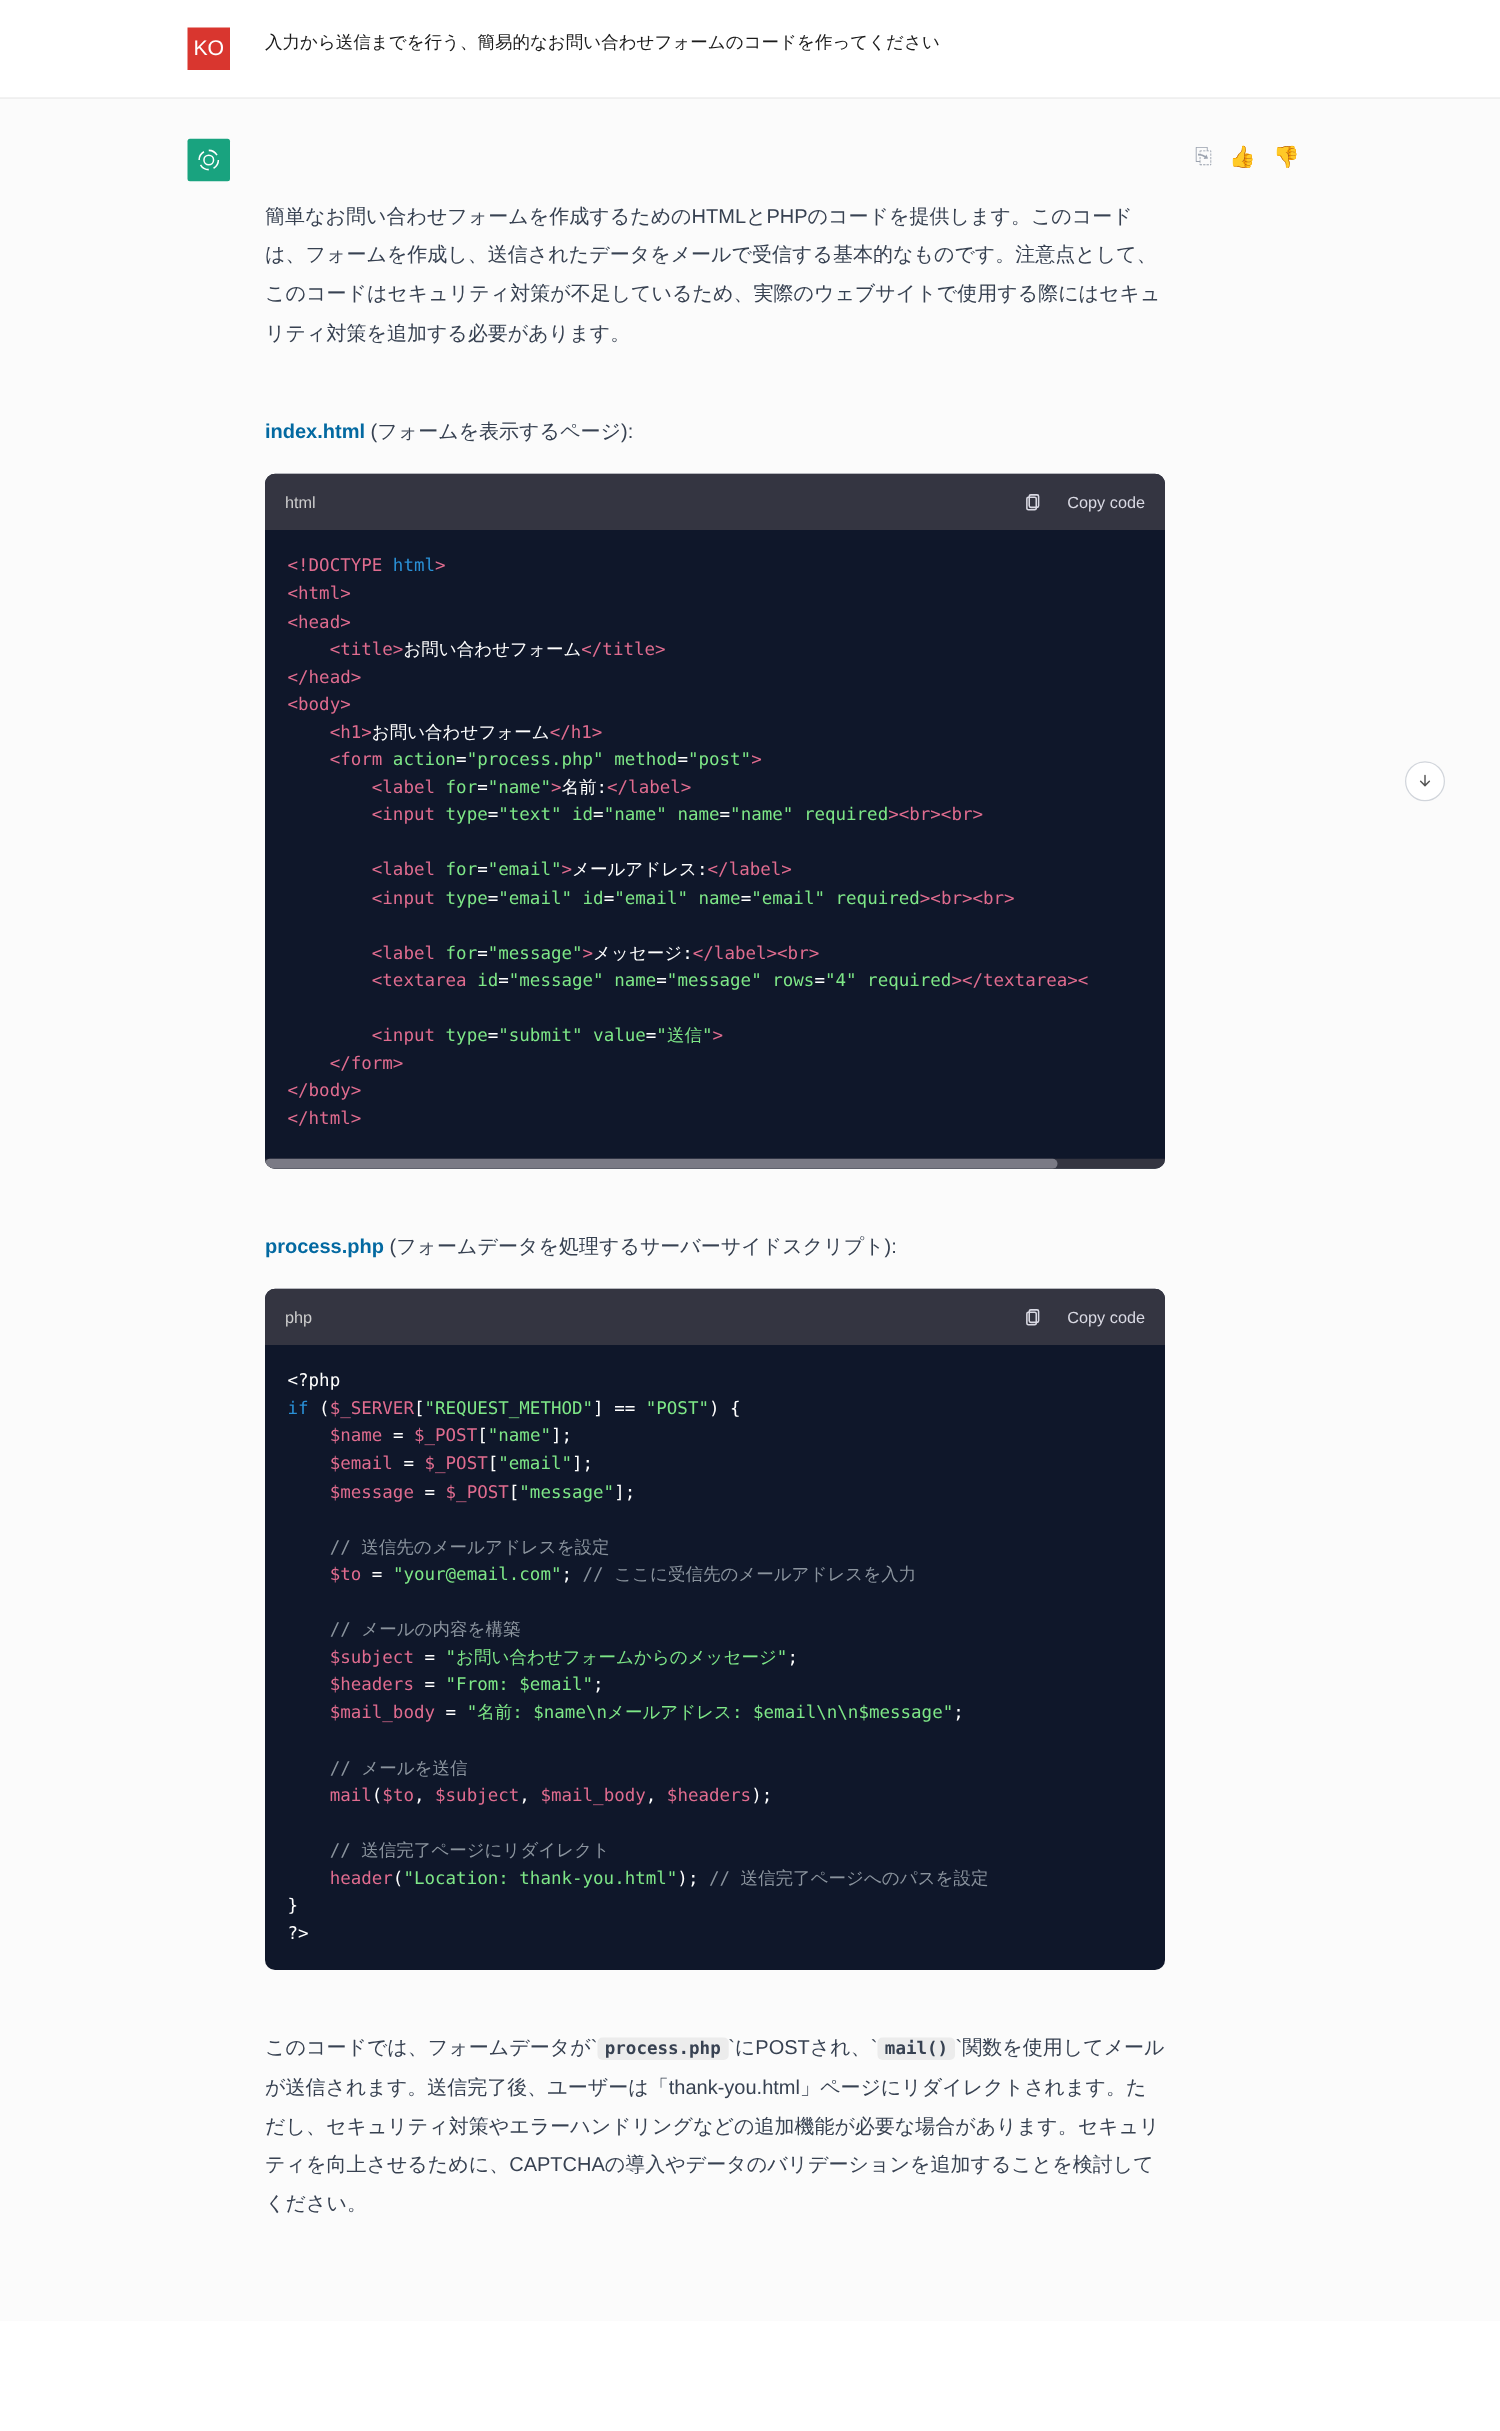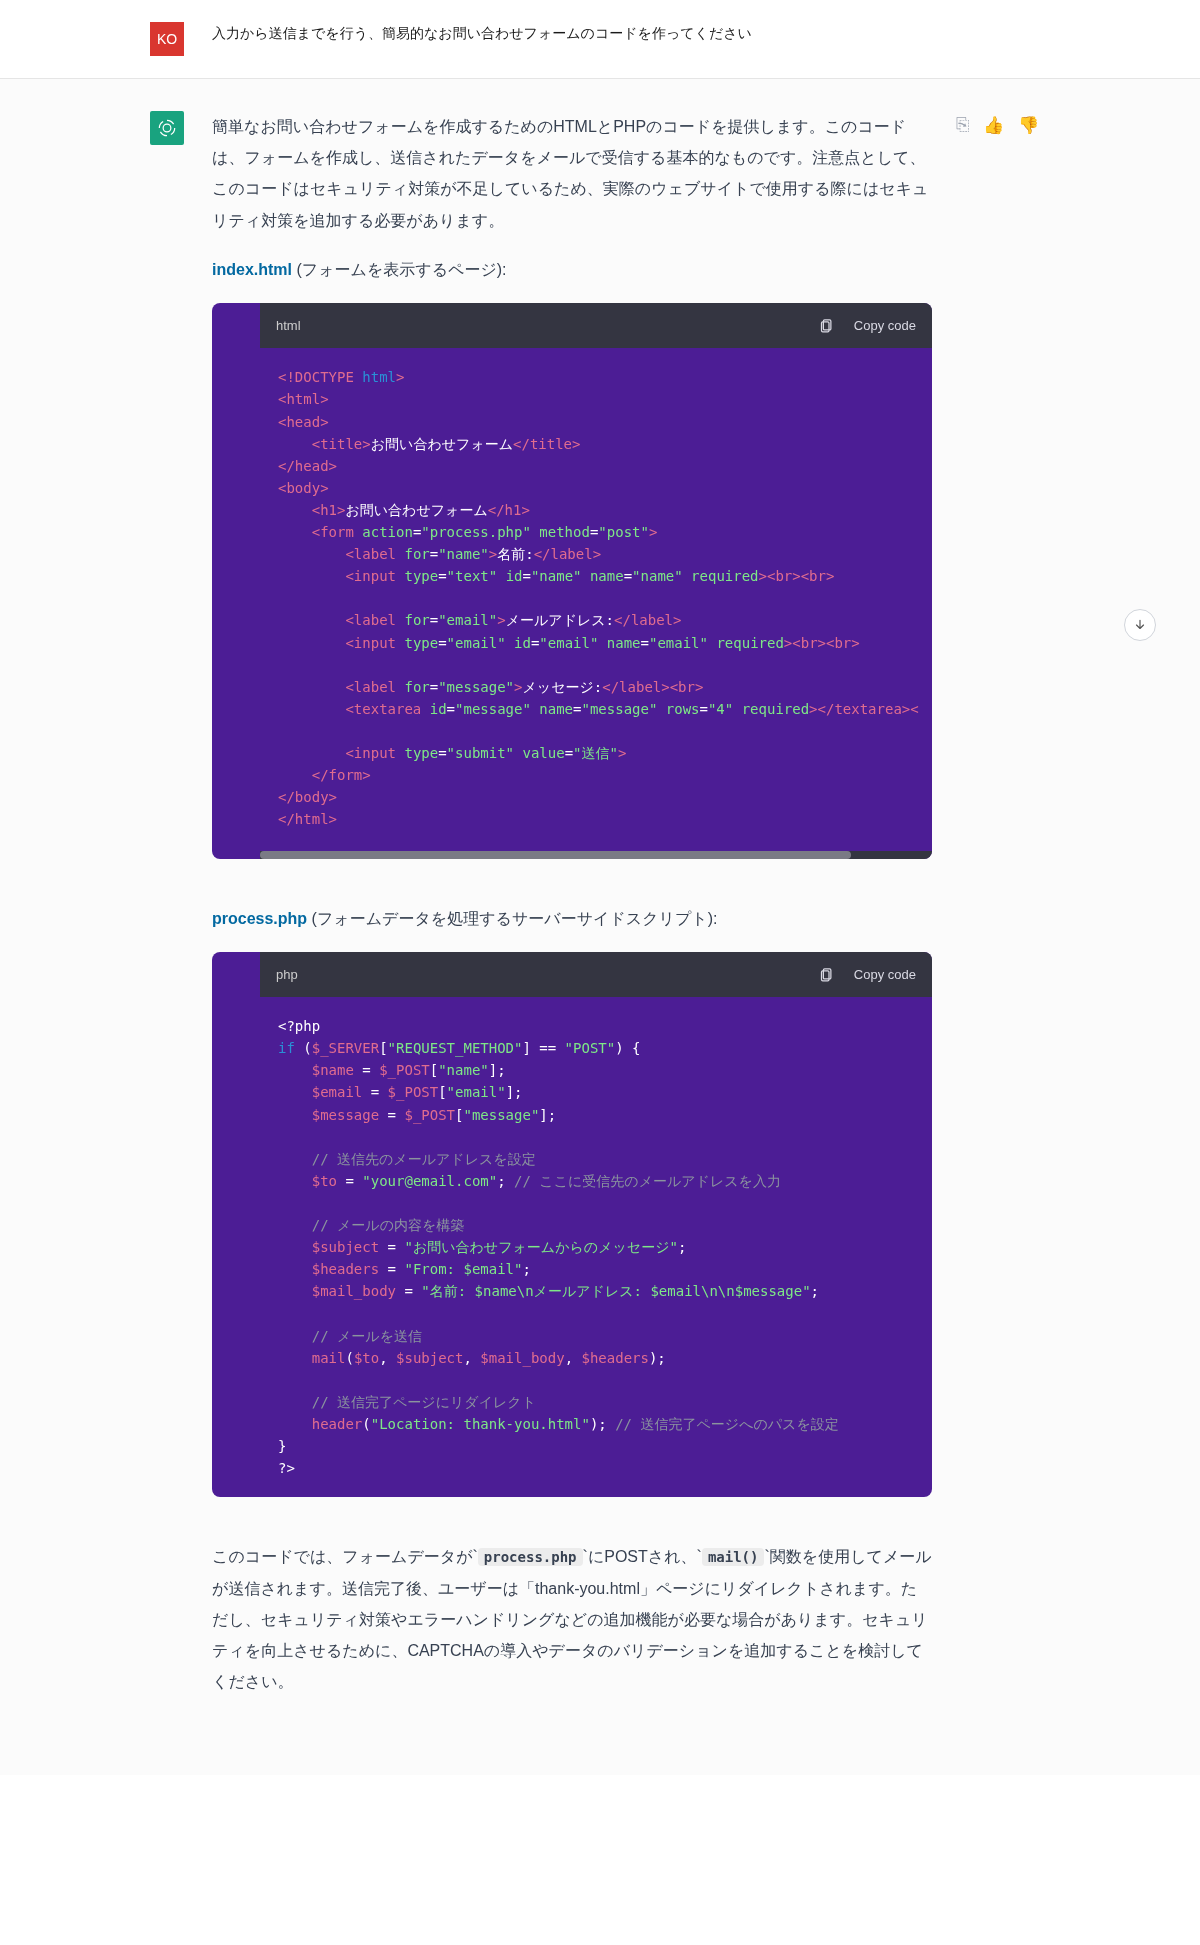--- a/index.html
+++ b/index.html
@@ -1,29 +1,29 @@
 <!DOCTYPE html>
 <html><head>
 <meta charset="utf-8">
 <style>
 * { margin:0; padding:0; box-sizing:border-box; }
 body { font-family: -apple-system, BlinkMacSystemFont, "Segoe UI", Helvetica, Arial, sans-serif; background:#ffffff; color:#1a1a1a; width:1200px; margin:0 auto; }
 .top { padding:22px 0; border-bottom:1px solid #e5e5e5; display:flex; align-items:flex-start; }
-.user-avatar { width:34px; height:34px; background:#d9362f; color:#fff; font-size:14px; font-weight:500; display:flex; align-items:center; justify-content:center; margin-left:150px; flex-shrink:0; }
+.user-avatar { width:34px; height:34px; background:#d9362f; color:#fff; font-size:17px; font-weight:500; display:flex; align-items:center; justify-content:center; margin-left:150px; flex-shrink:0; }
 .user-text { margin-left:28px; font-size:14px; color:#1a1a1a; line-height:1.6; }
 .chat-area { background:#fbfbfb; padding:32px 0 60px; position:relative; }
 .row { display:flex; align-items:flex-start; max-width:1200px; }
 .assistant-avatar { width:34px; height:34px; background:#19a37f; display:flex; align-items:center; justify-content:center; margin-left:150px; flex-shrink:0; border-radius:2px; }
 .assistant-avatar svg { width:22px; height:22px; }
 .content { margin-left:28px; width:720px; font-size:16px; color:#374151; line-height:1.95; }
-.content p { margin-bottom:18px; }
+.content p { margin-bottom:18px;margin-top:47px; }
 .content p strong { font-weight:600; color:#0369a1; }
 .actions { display:flex; gap:14px; margin-left:24px; color:#9ca3af; padding-top:4px; }
 .actions span { cursor:pointer; font-size:17px; }
-.code-block { background:#4c1d95; border-radius:8px; margin:14px 0 44px; overflow:hidden;padding-left:48px; }
+.code-block { background:#0f172a; border-radius:8px; margin:14px 0 44px; overflow:hidden; }
 .code-header { background:#343541; color:#cdcdcd; display:flex; justify-content:space-between; align-items:center; padding:10px 16px; font-size:13px; }
 .copy { display:flex; align-items:center; gap:20px; cursor:pointer; color:#d9d9e3; }
 .copy svg { width:15px; height:15px; }
 .code-body { padding:18px 18px; font-family:"SFMono-Regular",Consolas,Menlo,monospace; font-size:14px; line-height:1.58; color:#ffffff; overflow-x:auto; white-space:pre; }
 .t  { color:#fff; }       
 .kw { color:#2a90d6; }    
 .tag{ color:#e06c8f; }    
 .fn { color:#e06c8f;text-align:center; }    
 .attr{ color:#7ee787; }   
 .str{ color:#7ee787; }    

